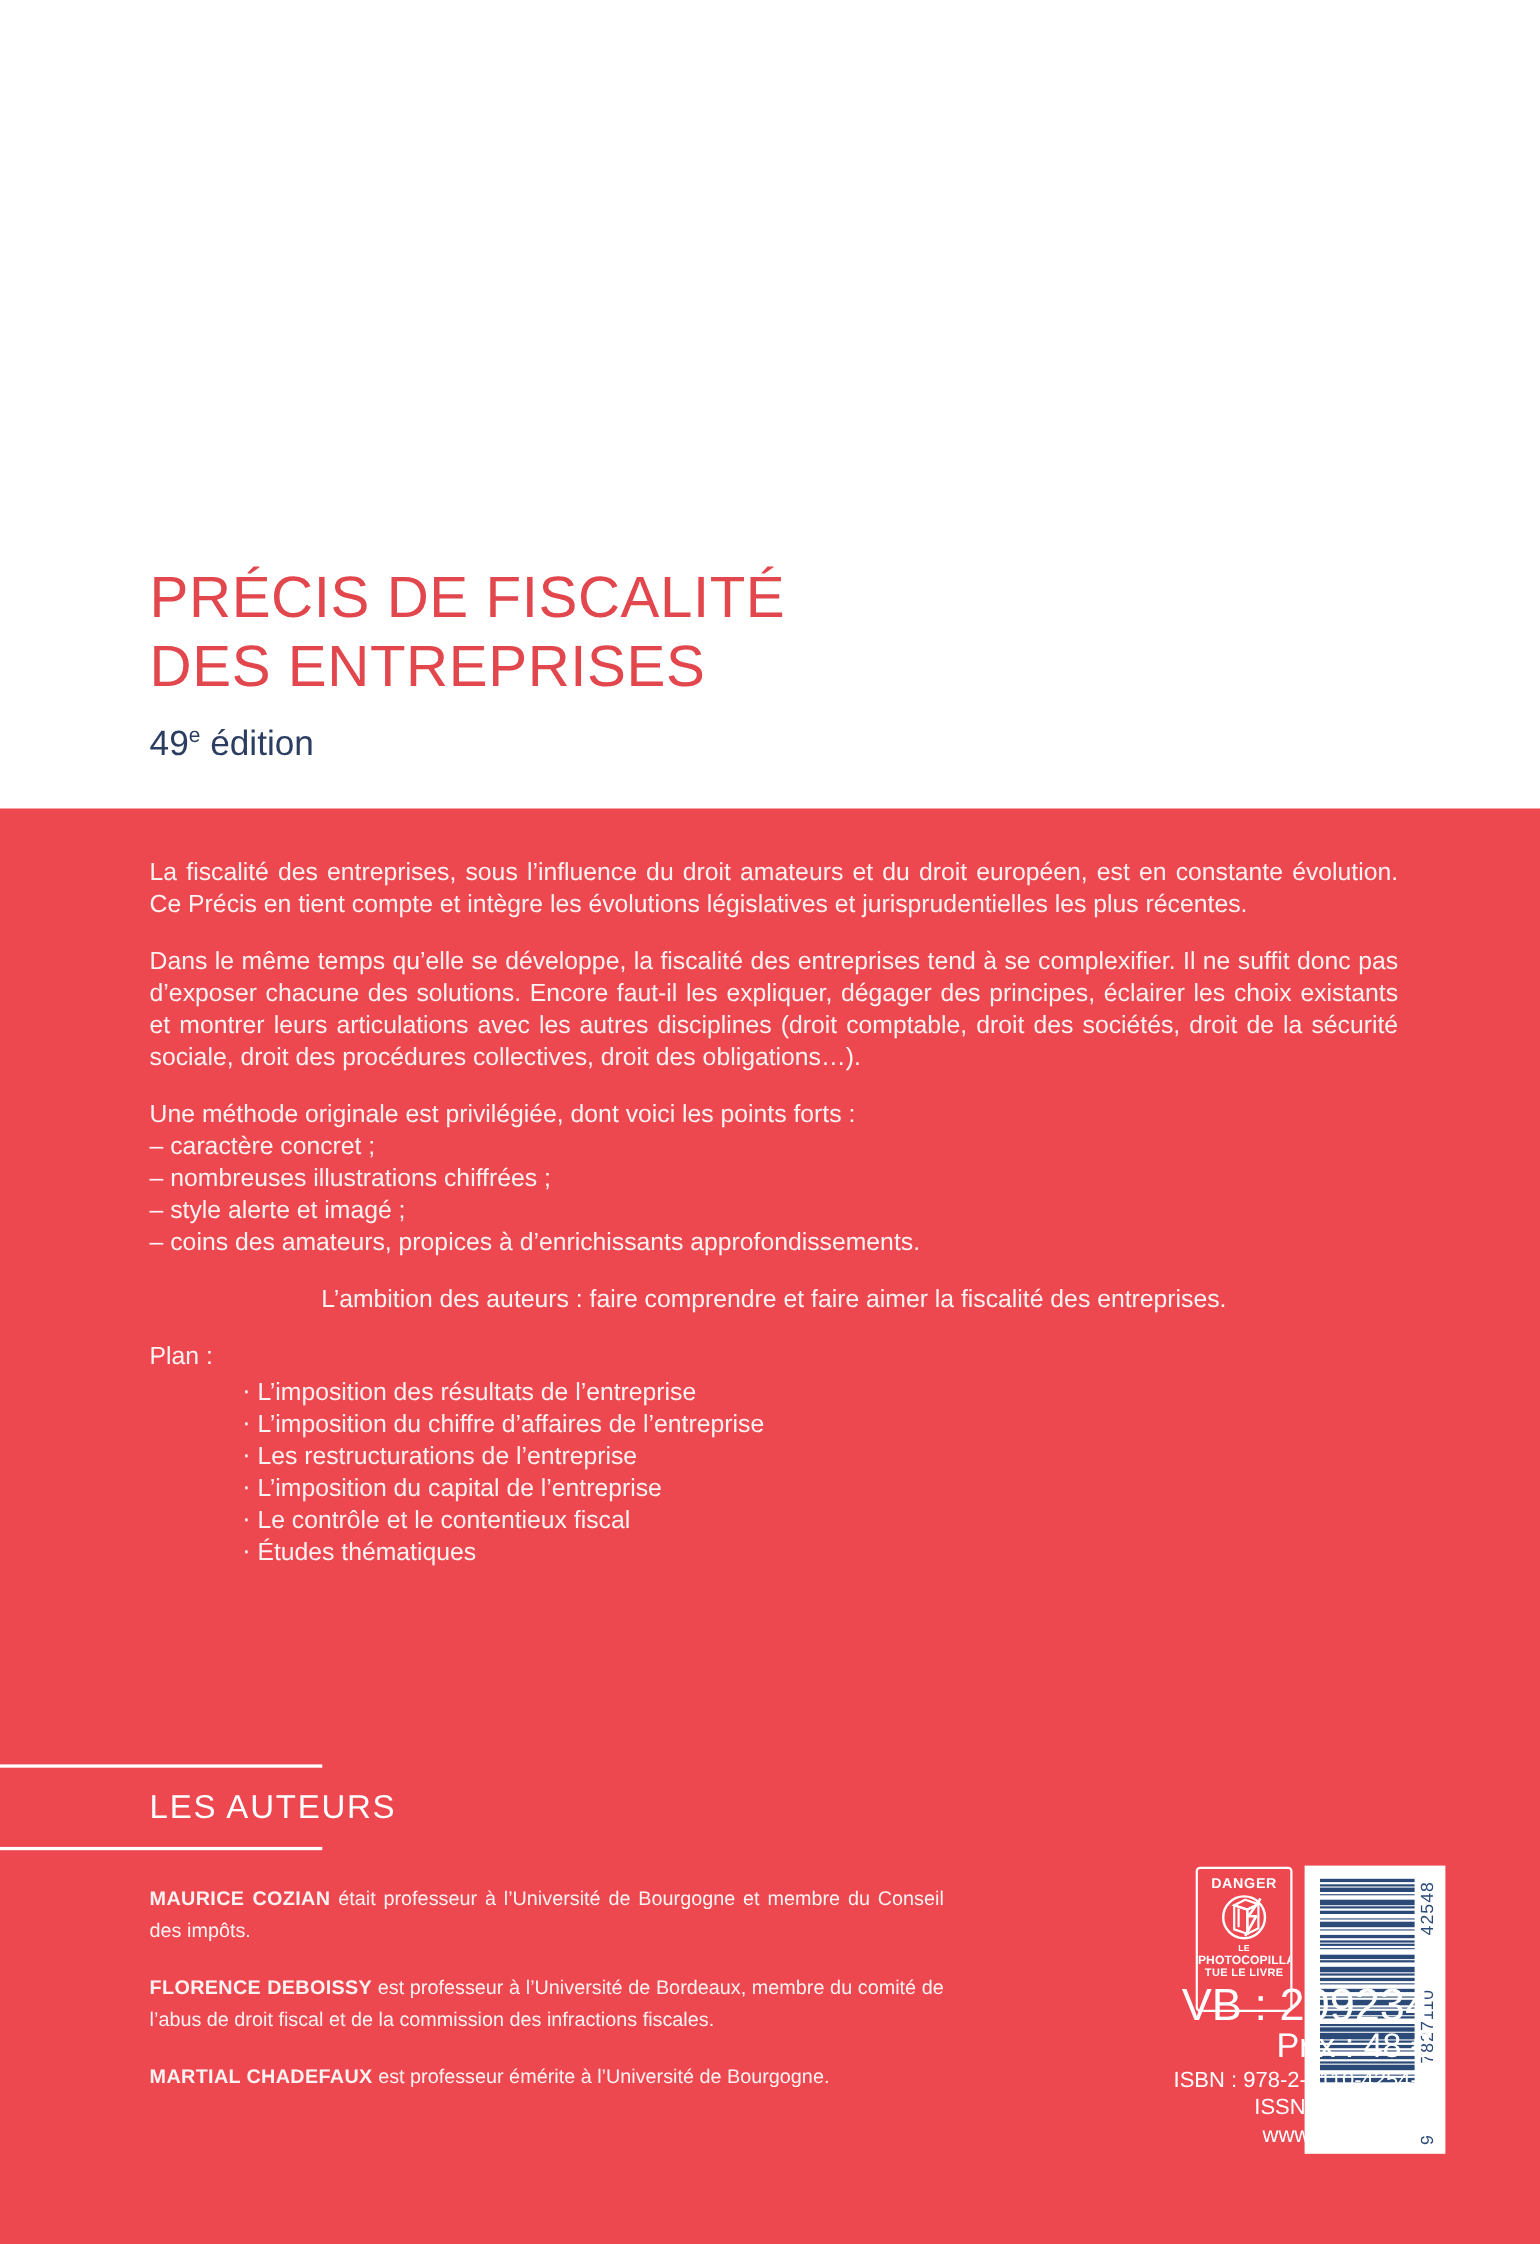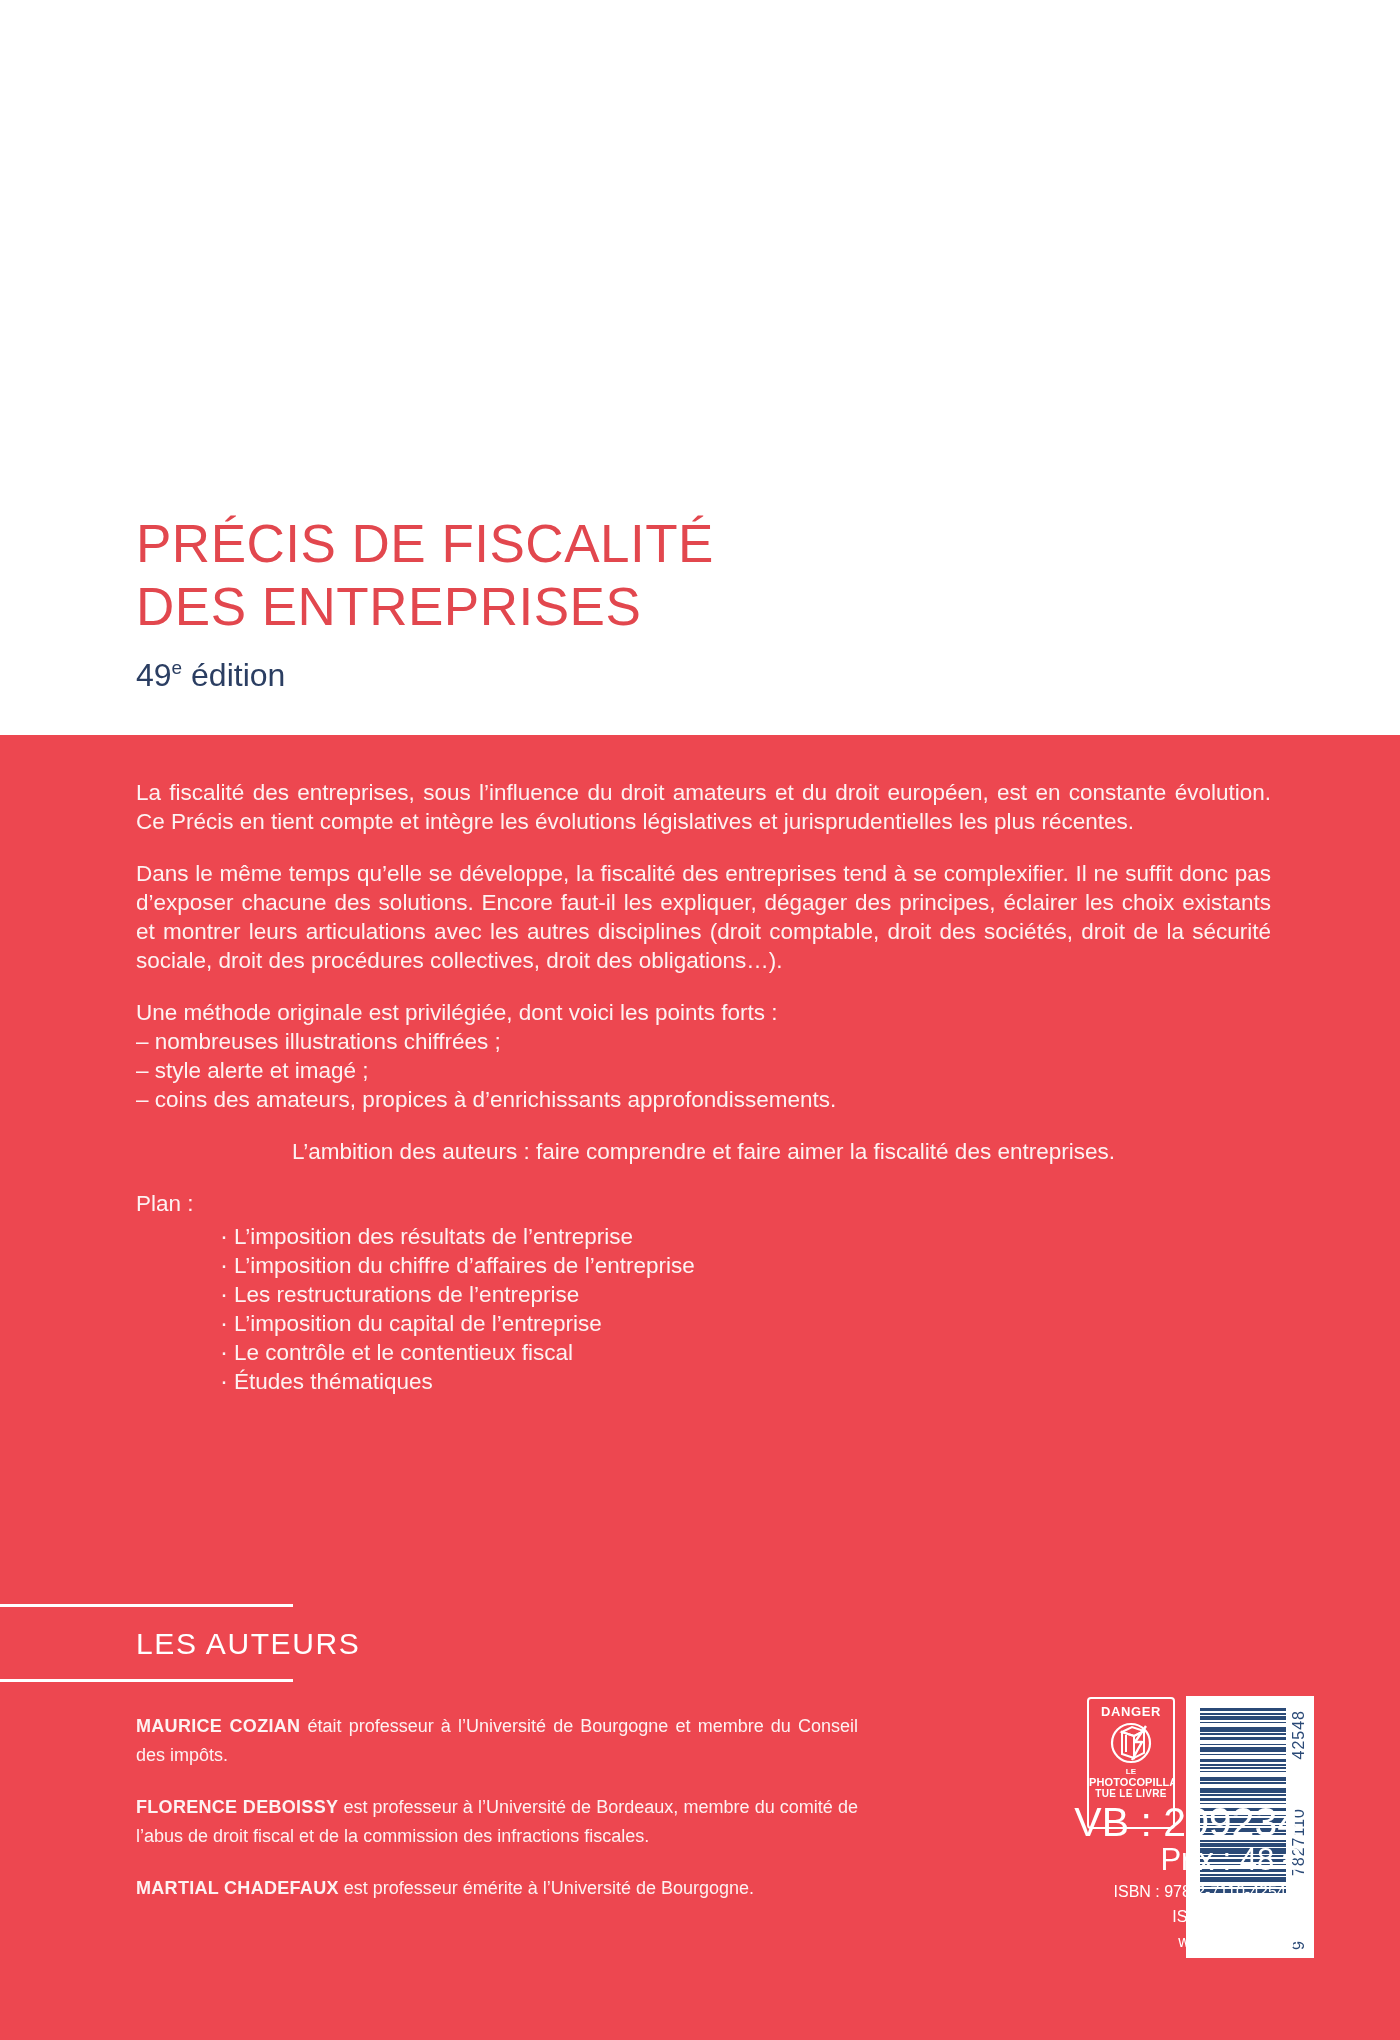--- a/index.html
+++ b/index.html
@@ -254,21 +254,21 @@
     font-size: 41px;
     line-height: 38px;
   }
   #pricing .price {
     font-size: 31px;
     line-height: 38px;
   }
   #pricing .isbn,
   #pricing .issn,
   #pricing .site {
-    font-size: 16px;
+    font-size: 20px;
     line-height: 25px;
   }
 </style>
 </head>
 <body>
 
 <div id="cover">
 
   <div id="red-panel"></div>
 
@@ -279,20 +279,21 @@
   </div>
 
   <div id="body-copy">
 
     <p>La fiscalité des entreprises, sous l’influence du droit amateurs et du droit européen, est en constante évolution. Ce Précis en tient compte et intègre les évolutions législatives et jurisprudentielles les plus récentes.</p>
 
     <p>Dans le même temps qu’elle se développe, la fiscalité des entreprises tend à se complexifier. Il ne suffit donc pas d’exposer chacune des solutions. Encore faut-il les expliquer, dégager des principes, éclairer les choix existants et montrer leurs articulations avec les autres disciplines (droit comptable, droit des sociétés, droit de la sécurité sociale, droit des procédures collectives, droit des obligations…).</p>
 
     <div class="bullet-lines">
       <div>Une méthode originale est privilégiée, dont voici les points forts :</div>
+      <div>– caractère concret ;</div>
       <div>– nombreuses illustrations chiffrées ;</div>
       <div>– style alerte et imagé ;</div>
       <div>– coins des amateurs, propices à d’enrichissants approfondissements.</div>
     </div>
 
     <p class="last-left">L’ambition des auteurs : faire comprendre et faire aimer la fiscalité des entreprises.</p>
 
     <div id="plan-wrap">
       <div id="plan-label">Plan :</div>
       <ul id="plan-list">

